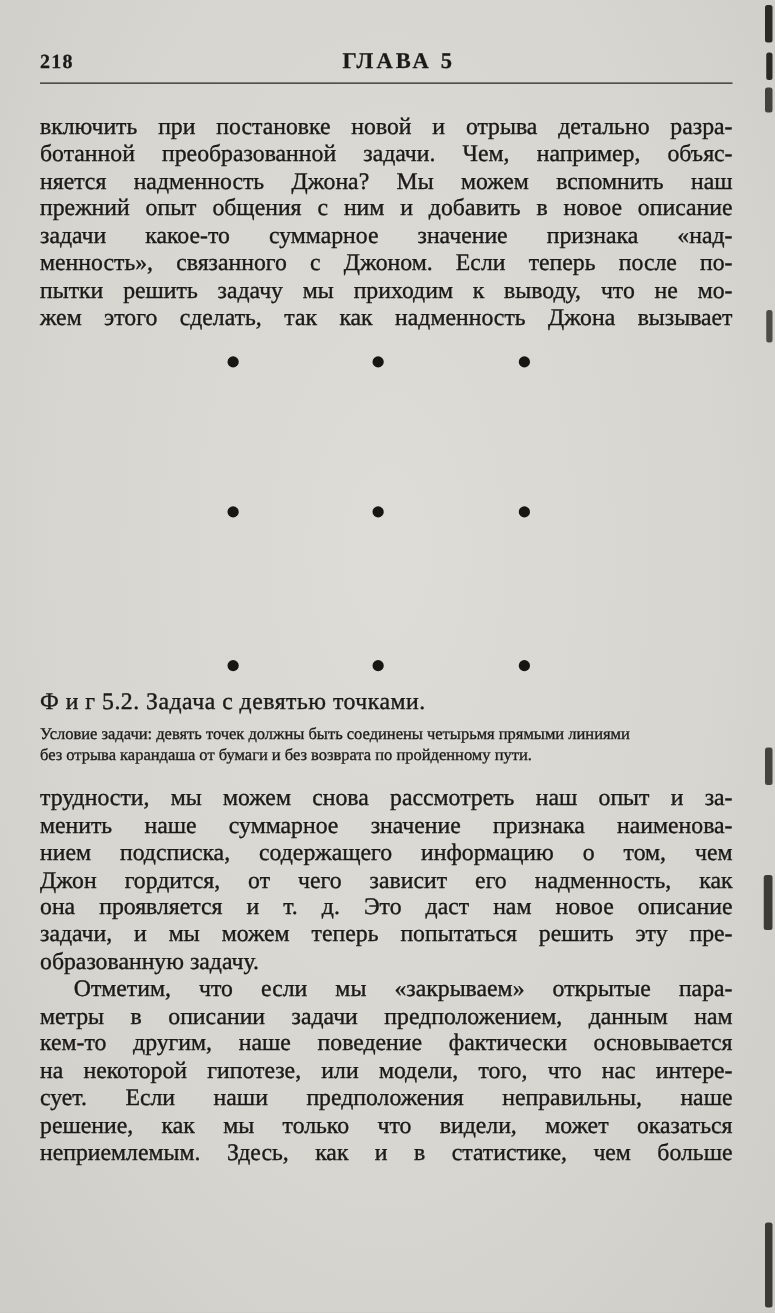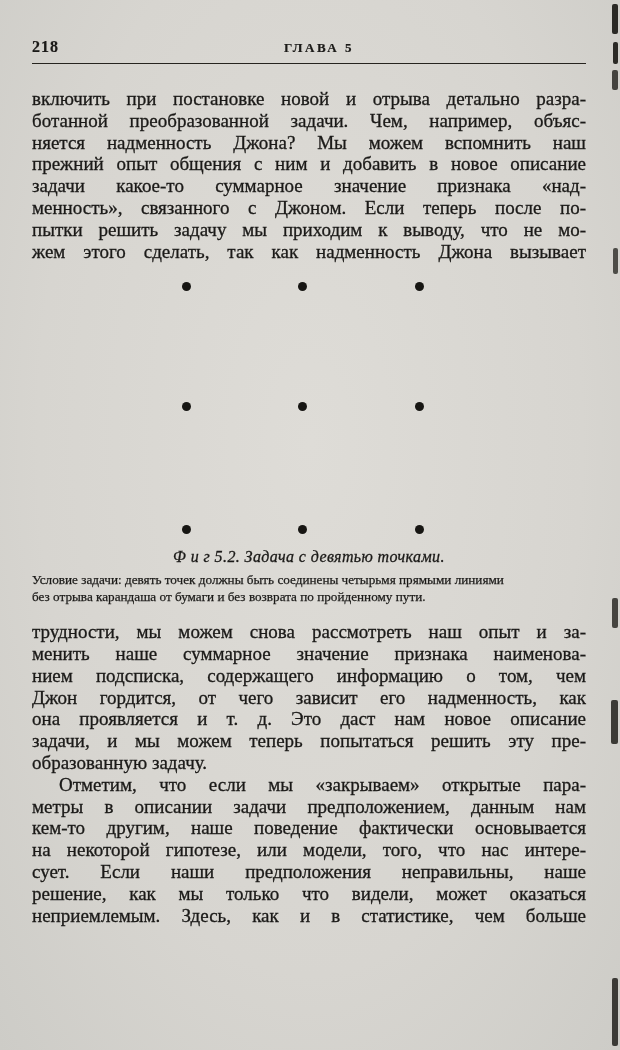--- a/index.html
+++ b/index.html
@@ -36,21 +36,21 @@
     -webkit-text-stroke: 0.2px currentColor;
   }
   .page-num {
     width: 120px;
     text-align: left;
     letter-spacing: 1px;
   }
   .chapter {
     flex: 1;
     text-align: center;
-    font-size: 13px;
+    font-size: 18px;
     letter-spacing: 2.5px;
     padding-right: 100px;
   }
   .head-rule {
     margin-top: 7px;
     border-bottom: 1.6px solid #26241f;
   }
   .body-text {
     font-size: 19px;
     line-height: 21.8px;
@@ -91,24 +91,23 @@
     background: #171613;
   }
   .dot.c0 { left: 0; }
   .dot.c1 { left: 116px; }
   .dot.c2 { left: 233px; }
   .dot.r0 { top: 2px; }
   .dot.r1 { top: 122px; }
   .dot.r2 { top: 245px; }
   .fig-caption {
     margin-top: 14px;
-    text-align: center;
-    font-size: 16px;
+    text-align: left;
+    font-size: 19px;
     letter-spacing: 0.4px;
-    font-style: italic;
     -webkit-text-stroke: 0.3px currentColor;
   }
   .fig-condition {
     margin-top: 6px;
     font-size: 13.2px;
     line-height: 16.4px;
     -webkit-text-stroke: 0.25px currentColor;
   }
   .para-2 { margin-top: 16px; }
   

